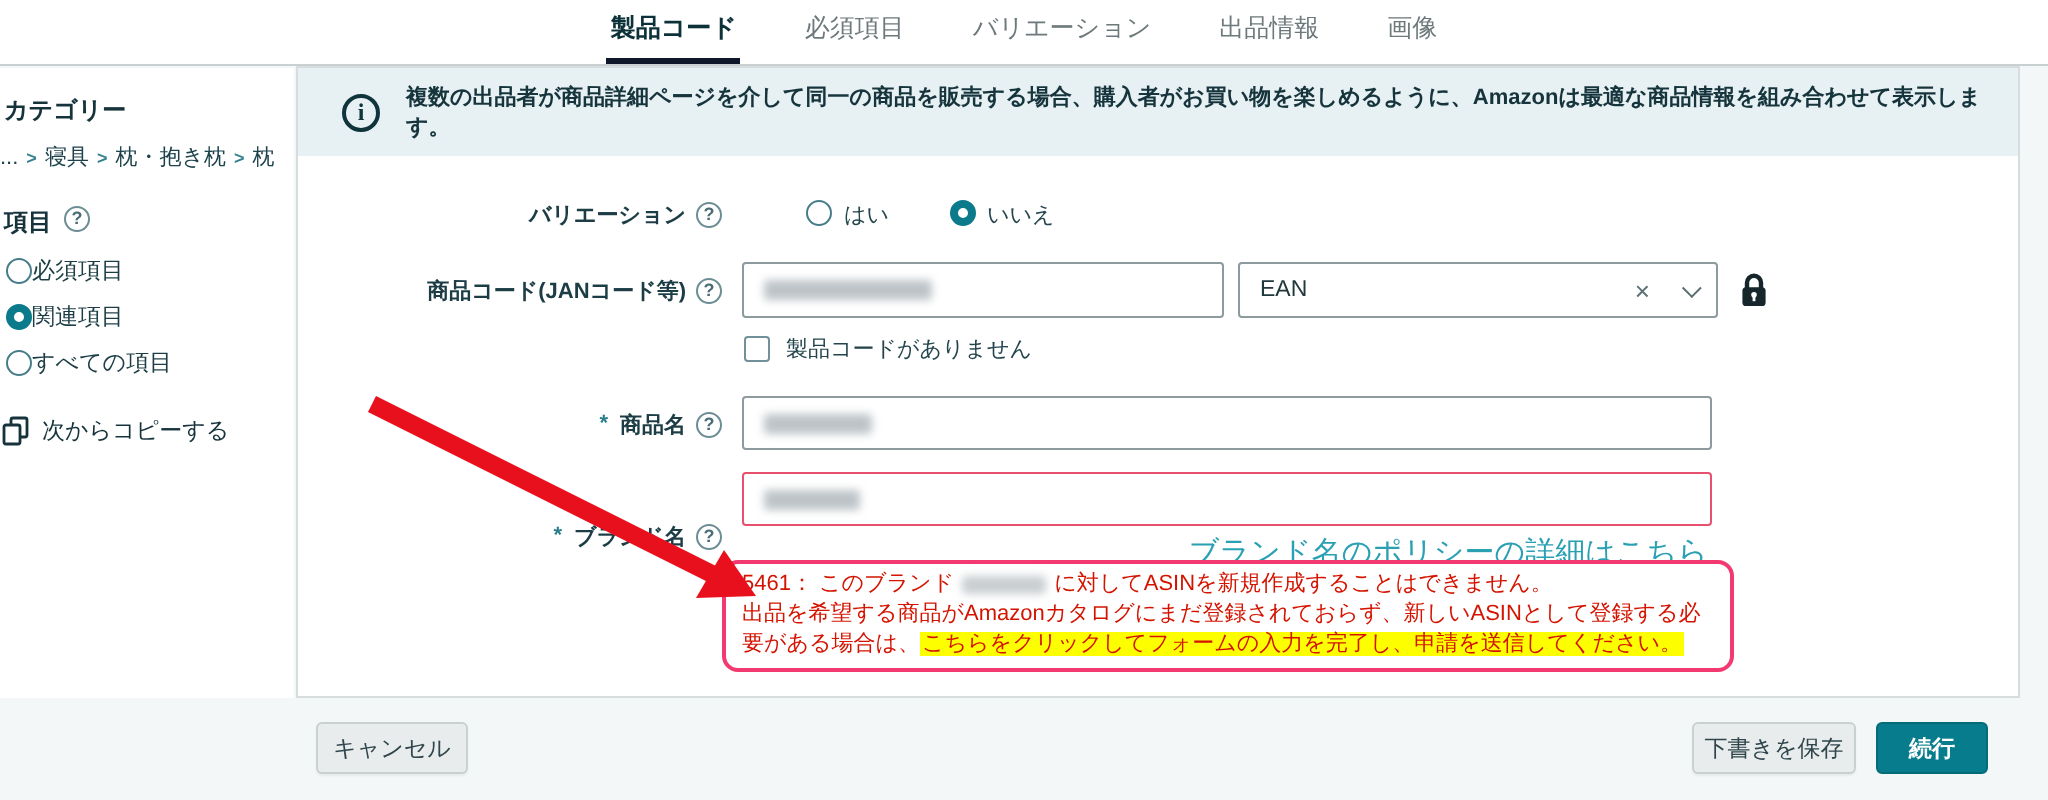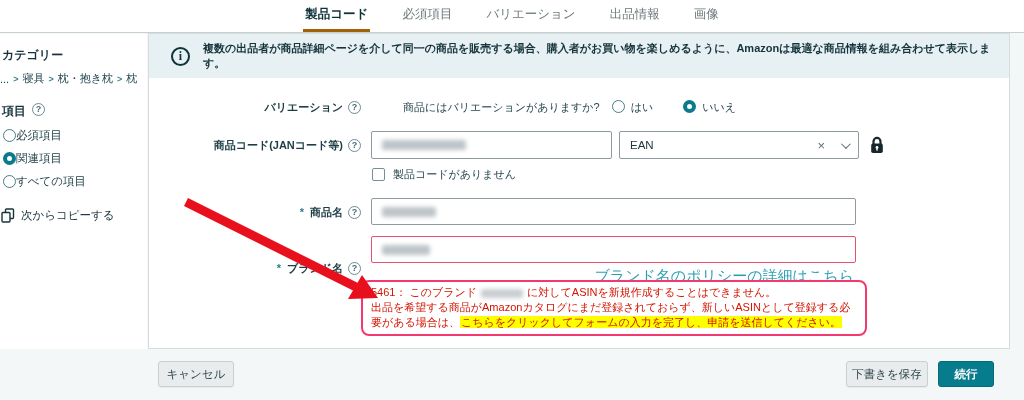--- a/index.html
+++ b/index.html
@@ -12,21 +12,21 @@
     overflow:hidden;
   }
 
   
   .topbar {
     position:absolute; left:0; top:0; width:1024px; height:33px;
     background:#fff; border-bottom:1px solid #c9d0d2;
     display:flex; justify-content:center; align-items:flex-end; gap:30px;
   }
   .tab { font-size:12.5px; color:#6d797b; padding:0 2px 9px; cursor:pointer; white-space:nowrap; }
-  .tab.active { color:#0d3139; font-weight:bold; border-bottom:3px solid #a16207; padding-bottom:6px; }
+  .tab.active { color:#0d3139; font-weight:bold; border-bottom:3px solid #0f172a; padding-bottom:6px; }
 
   
   .sidebar {
     position:absolute; left:0; top:34px; width:147px; height:315px;
     background:#fff; font-size:11.5px;
   }
   .cat-label { margin:13px 0 0 2px; font-weight:bold; font-size:12px; color:#16333b; }
   .breadcrumb { margin:7px 0 0 0; display:flex; gap:4px; white-space:nowrap; overflow:hidden; font-size:11px; color:#1d424b; align-items:center;}
   .crumb-sep { color:#35818f; font-size:9px; font-weight:bold; }
   .items-header { margin:17px 0 8px 2px; font-weight:bold; font-size:12px; color:#16333b; display:flex; align-items:flex-start; gap:6px; }
@@ -151,21 +151,20 @@
   <div class="banner">
     <span class="info-circ">i</span>
     <span class="banner-text">複数の出品者が商品詳細ページを介して同一の商品を販売する場合、購入者がお買い物を楽しめるように、Amazonは最適な商品情報を組み合わせて表示します。</span>
   </div>
 
   <div class="lcell" style="top:64px; height:18px;">
     <span>バリエーション</span>
     <span class="q-icon">?</span>
   </div>
   <div class="vrow" style="left:254px; top:64px; height:18px;">
-    <span class="vq">商品にはバリエーションがありますか?</span>
     <span class="vopt">
       <span class="radio"></span>
       <span>はい</span>
     </span>
     <span class="vopt">
       <span class="radio sel"></span>
       <span>いいえ</span>
     </span>
   </div>
 

